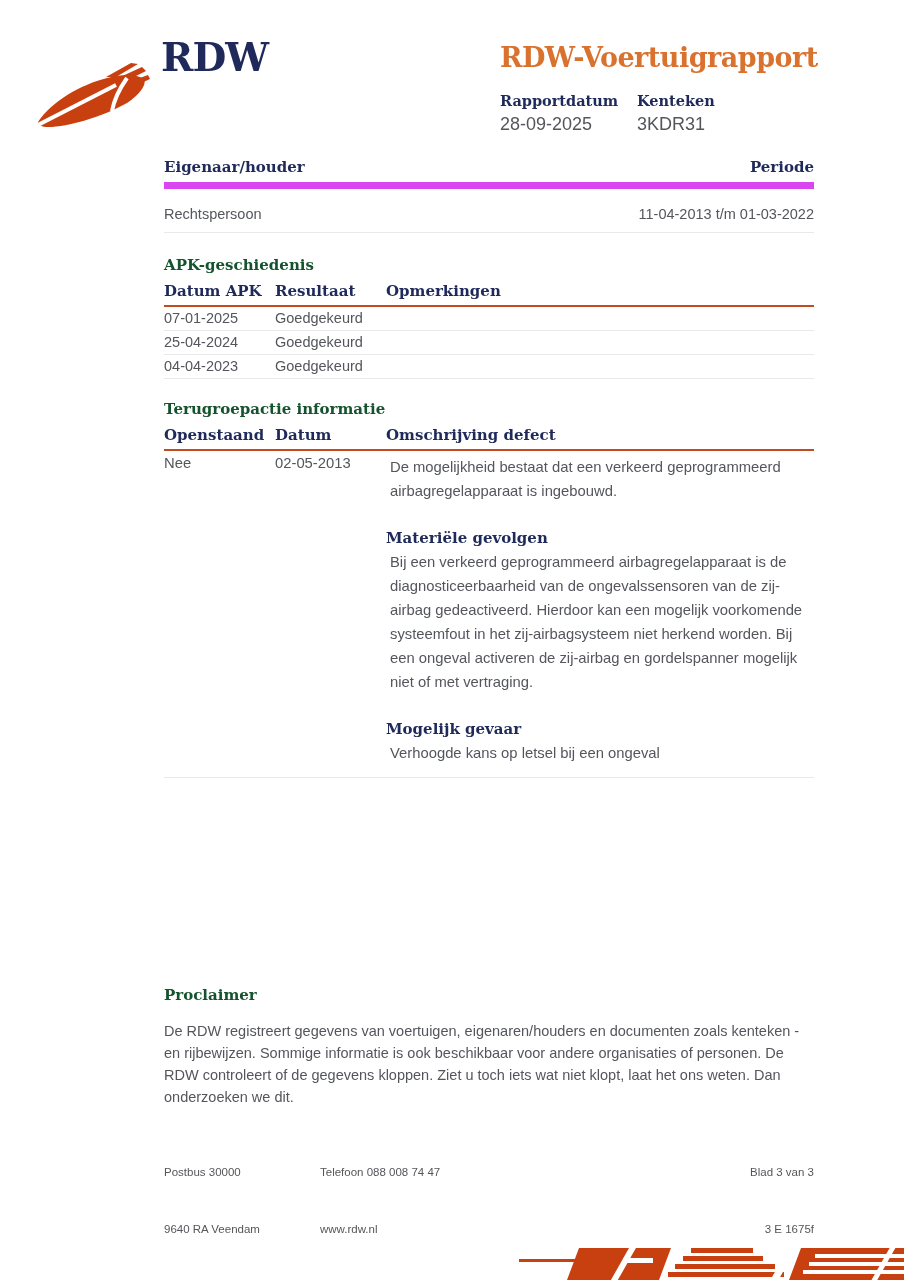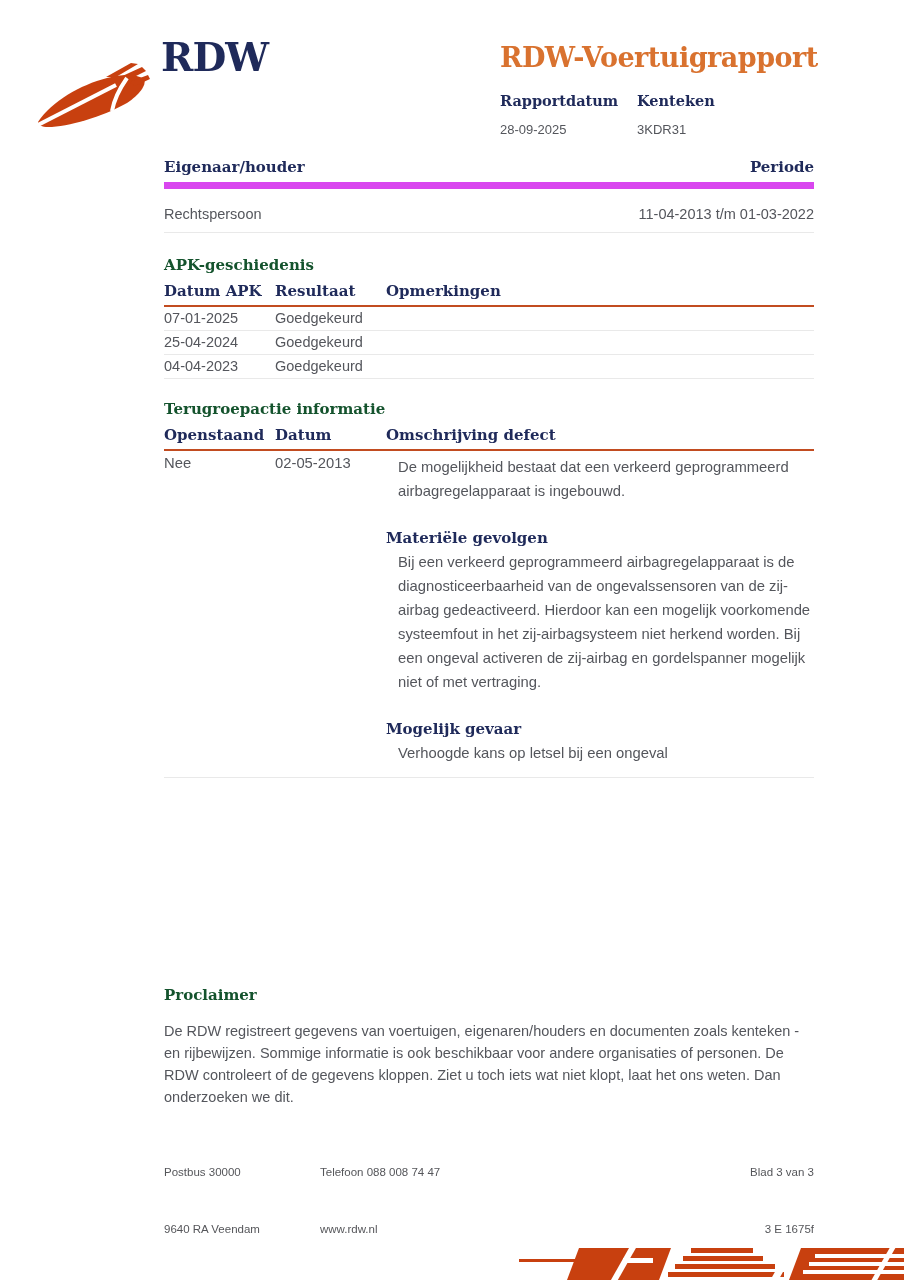--- a/index.html
+++ b/index.html
@@ -23,21 +23,21 @@
   .report-title {
     margin: 0; font-family: "DejaVu Serif", serif; font-weight: 700;
     font-size: 27px; color: #d9722f; letter-spacing: -0.5px; white-space: nowrap;
   }
   .meta-row { display: flex; margin-top: 19px; }
   .meta-col1 { width: 137px; }
   .meta-label {
     font-family: "DejaVu Serif", serif; font-weight: 700;
     font-size: 14.5px; color: #1f2a5a;
   }
-  .meta-value { margin-top: 13px; font-size: 13px; color: #54565c; }
+  .meta-value { margin-top: 5px; font-size: 18px; color: #54565c; }
   
   .section { position: absolute; left: 164px; width: 650px; }
   .sec-owner   { top: 158px; }
   .sec-apk     { top: 256px; }
   .sec-recall  { top: 400px; }
   .sec-proclaimer { top: 986px; }
   .orange-heading {
     margin: 0 0 8px 0; font-family: "DejaVu Serif", serif; font-weight: 700;
     font-size: 15px; color: #14532d;
   }
@@ -56,21 +56,21 @@
   }
   .grid { display: grid; grid-template-columns: 111px 111px 1fr; }
   .grid-head { border-bottom: 2px solid #c24c20; padding-bottom: 5px; }
   .grid-row {
     padding: 3px 0 4px 0; border-bottom: 1px solid #e9e9e9;
     font-size: 14.5px; color: #54565c;
   }
   .recall-row { padding: 4px 0 12px 0; border-bottom: 1px solid #e9e9e9;
     font-size: 14.8px; color: #54565c; align-items: start; }
   .defect-col { max-width: 428px; line-height: 24px; }
-  .defect-col p { margin: 0 0 24px 12px; }
+  .defect-col p { margin: 0 0 24px 4px; }
   .defect-col p:last-child { margin-bottom: 0; }
   .sub-heading {
     margin: 0 0 1px 0; font-family: "DejaVu Serif", serif; font-weight: 700;
     font-size: 15px; color: #1f2a5a; line-height: 22px;
   }
   .proclaimer-text { margin: 16px 0 0 0; font-size: 14.5px; line-height: 22px; color: #54565c; }
   
   .footer { position: absolute; left: 164px; top: 1166px; width: 650px; font-size: 11.5px; color: #55565a; }
   .footer-grid { display: grid; grid-template-columns: 111px 1fr auto; row-gap: 11px; gap: 45px; }
   .footer-right { text-align: right; }

